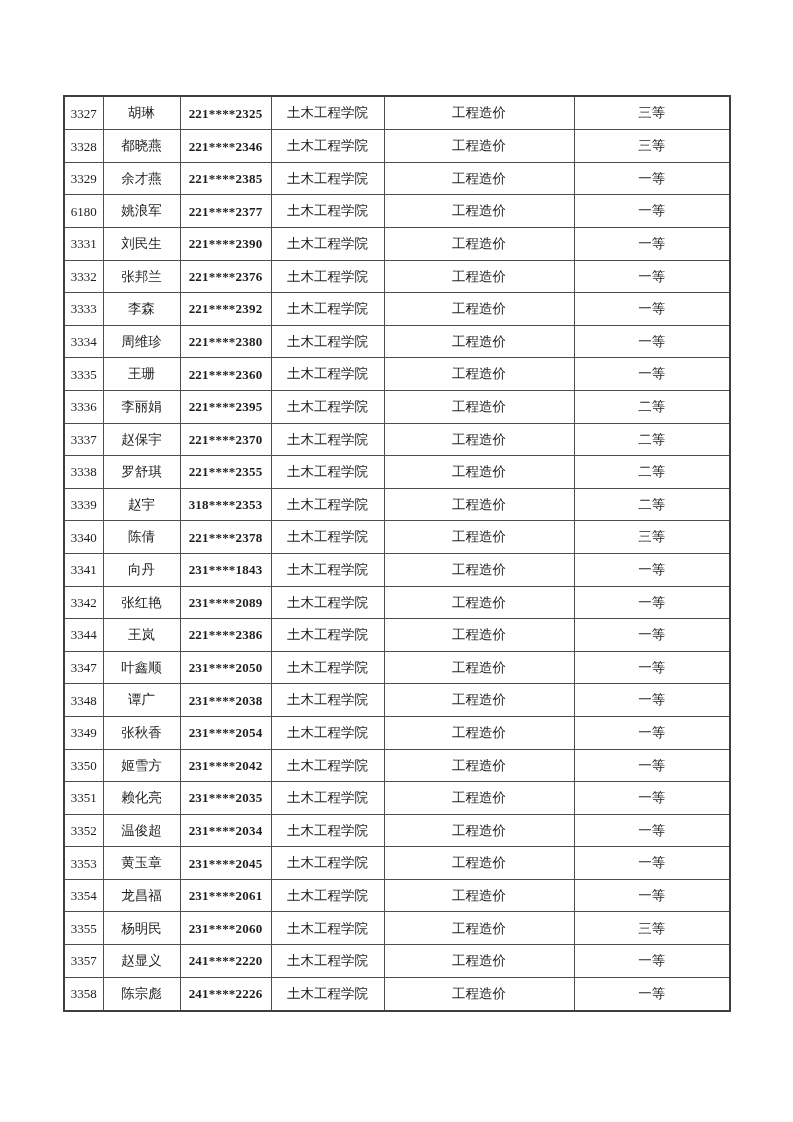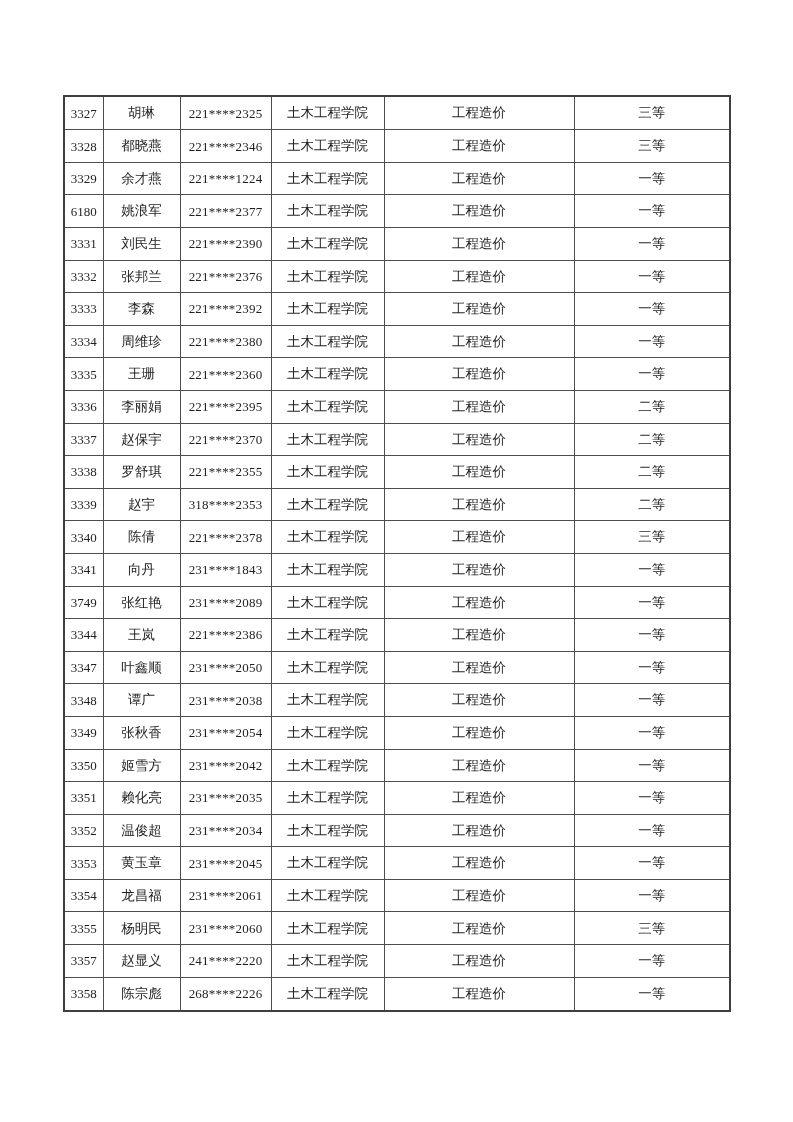--- a/index.html
+++ b/index.html
@@ -35,21 +35,21 @@
     text-align: center;
     vertical-align: middle;
     font-size: 13.5px;
     color: #1e1e1e;
     padding: 0;
     overflow: hidden;
     white-space: nowrap;
     line-height: 1;
   }
   table.award-table td.c-no { font-size: 13px; }
-  table.award-table td.c-id { font-size: 13px; letter-spacing: 0.2px; }
+  table.award-table td.c-id { font-size: 13px; letter-spacing: 0.2px; font-weight: bold; }
 </style>
 </head>
 <body>
 
 <div class="page">
   <table class="award-table">
     <colgroup>
       <col style="width:39px">
       <col style="width:77px">
       <col style="width:91px">
@@ -70,21 +70,21 @@
           <td class="c-no">3328</td>
           <td class="c-name">都晓燕</td>
           <td class="c-id">221****2346</td>
           <td class="c-college">土木工程学院</td>
           <td class="c-major">工程造价</td>
           <td class="c-award">三等</td>
         </tr>
         <tr>
           <td class="c-no">3329</td>
           <td class="c-name">余才燕</td>
-          <td class="c-id">221****1224</td>
+          <td class="c-id">221****2385</td>
           <td class="c-college">土木工程学院</td>
           <td class="c-major">工程造价</td>
           <td class="c-award">一等</td>
         </tr>
         <tr>
           <td class="c-no">6180</td>
           <td class="c-name">姚浪军</td>
           <td class="c-id">221****2377</td>
           <td class="c-college">土木工程学院</td>
           <td class="c-major">工程造价</td>
@@ -172,21 +172,21 @@
         </tr>
         <tr>
           <td class="c-no">3341</td>
           <td class="c-name">向丹</td>
           <td class="c-id">231****1843</td>
           <td class="c-college">土木工程学院</td>
           <td class="c-major">工程造价</td>
           <td class="c-award">一等</td>
         </tr>
         <tr>
-          <td class="c-no">3749</td>
+          <td class="c-no">3342</td>
           <td class="c-name">张红艳</td>
           <td class="c-id">231****2089</td>
           <td class="c-college">土木工程学院</td>
           <td class="c-major">工程造价</td>
           <td class="c-award">一等</td>
         </tr>
         <tr>
           <td class="c-no">3344</td>
           <td class="c-name">王岚</td>
           <td class="c-id">221****2386</td>
@@ -270,20 +270,20 @@
           <td class="c-no">3357</td>
           <td class="c-name">赵显义</td>
           <td class="c-id">241****2220</td>
           <td class="c-college">土木工程学院</td>
           <td class="c-major">工程造价</td>
           <td class="c-award">一等</td>
         </tr>
         <tr>
           <td class="c-no">3358</td>
           <td class="c-name">陈宗彪</td>
-          <td class="c-id">268****2226</td>
+          <td class="c-id">241****2226</td>
           <td class="c-college">土木工程学院</td>
           <td class="c-major">工程造价</td>
           <td class="c-award">一等</td>
         </tr>
       </tbody>
   </table>
 </div>
 
 </body></html>

